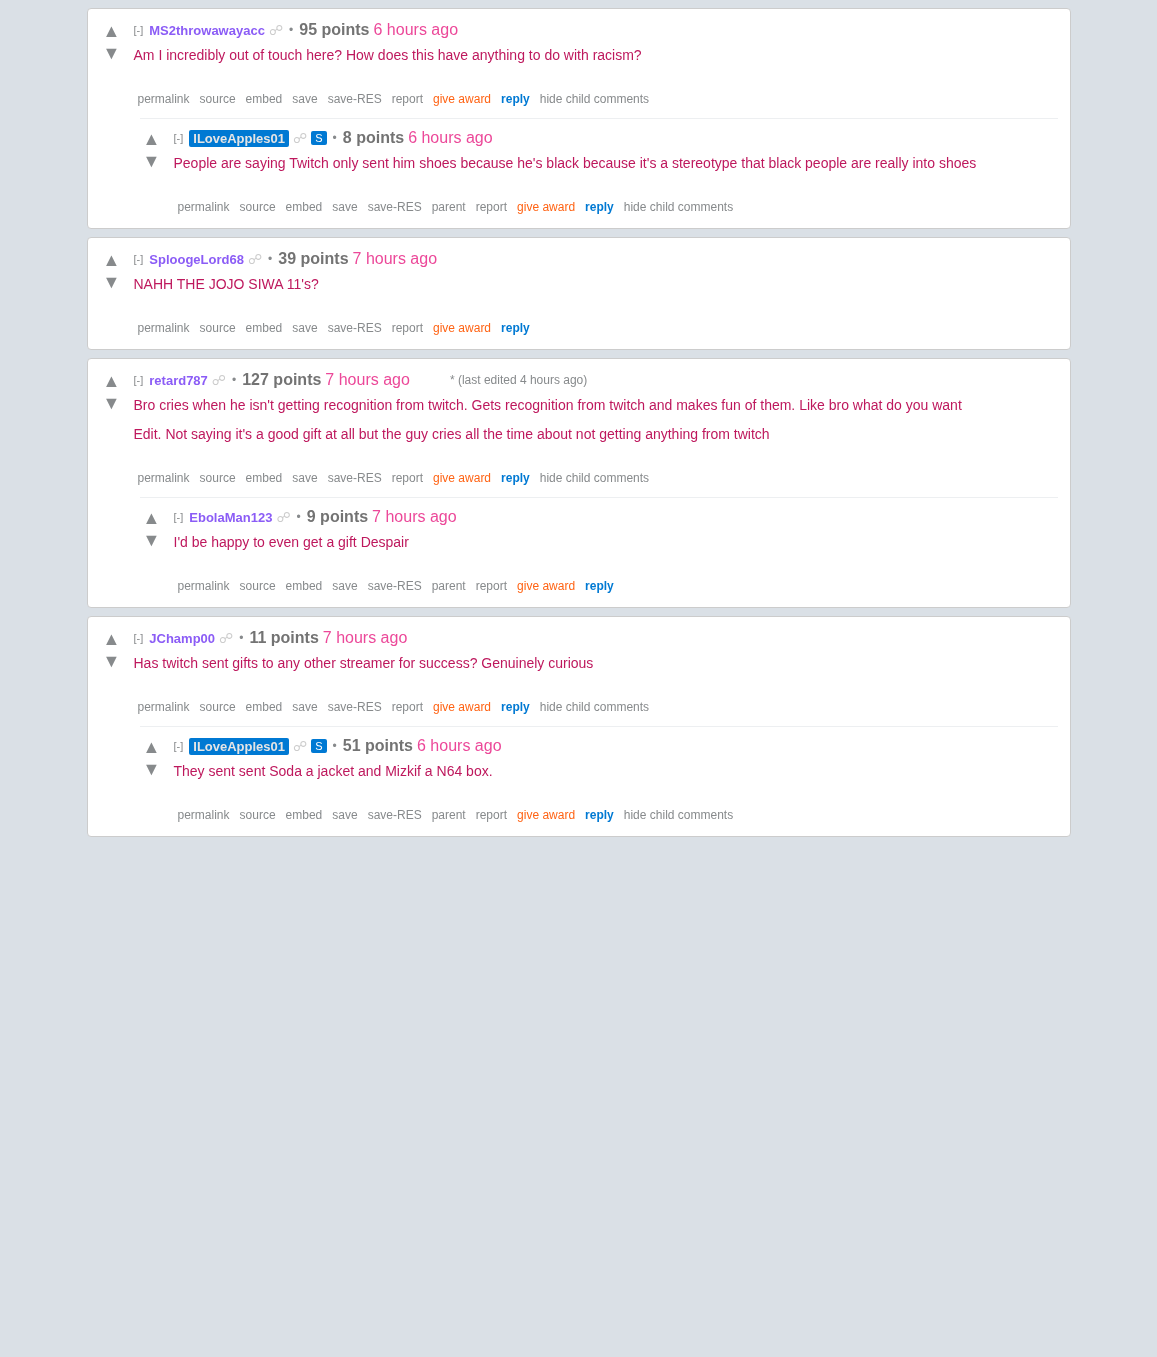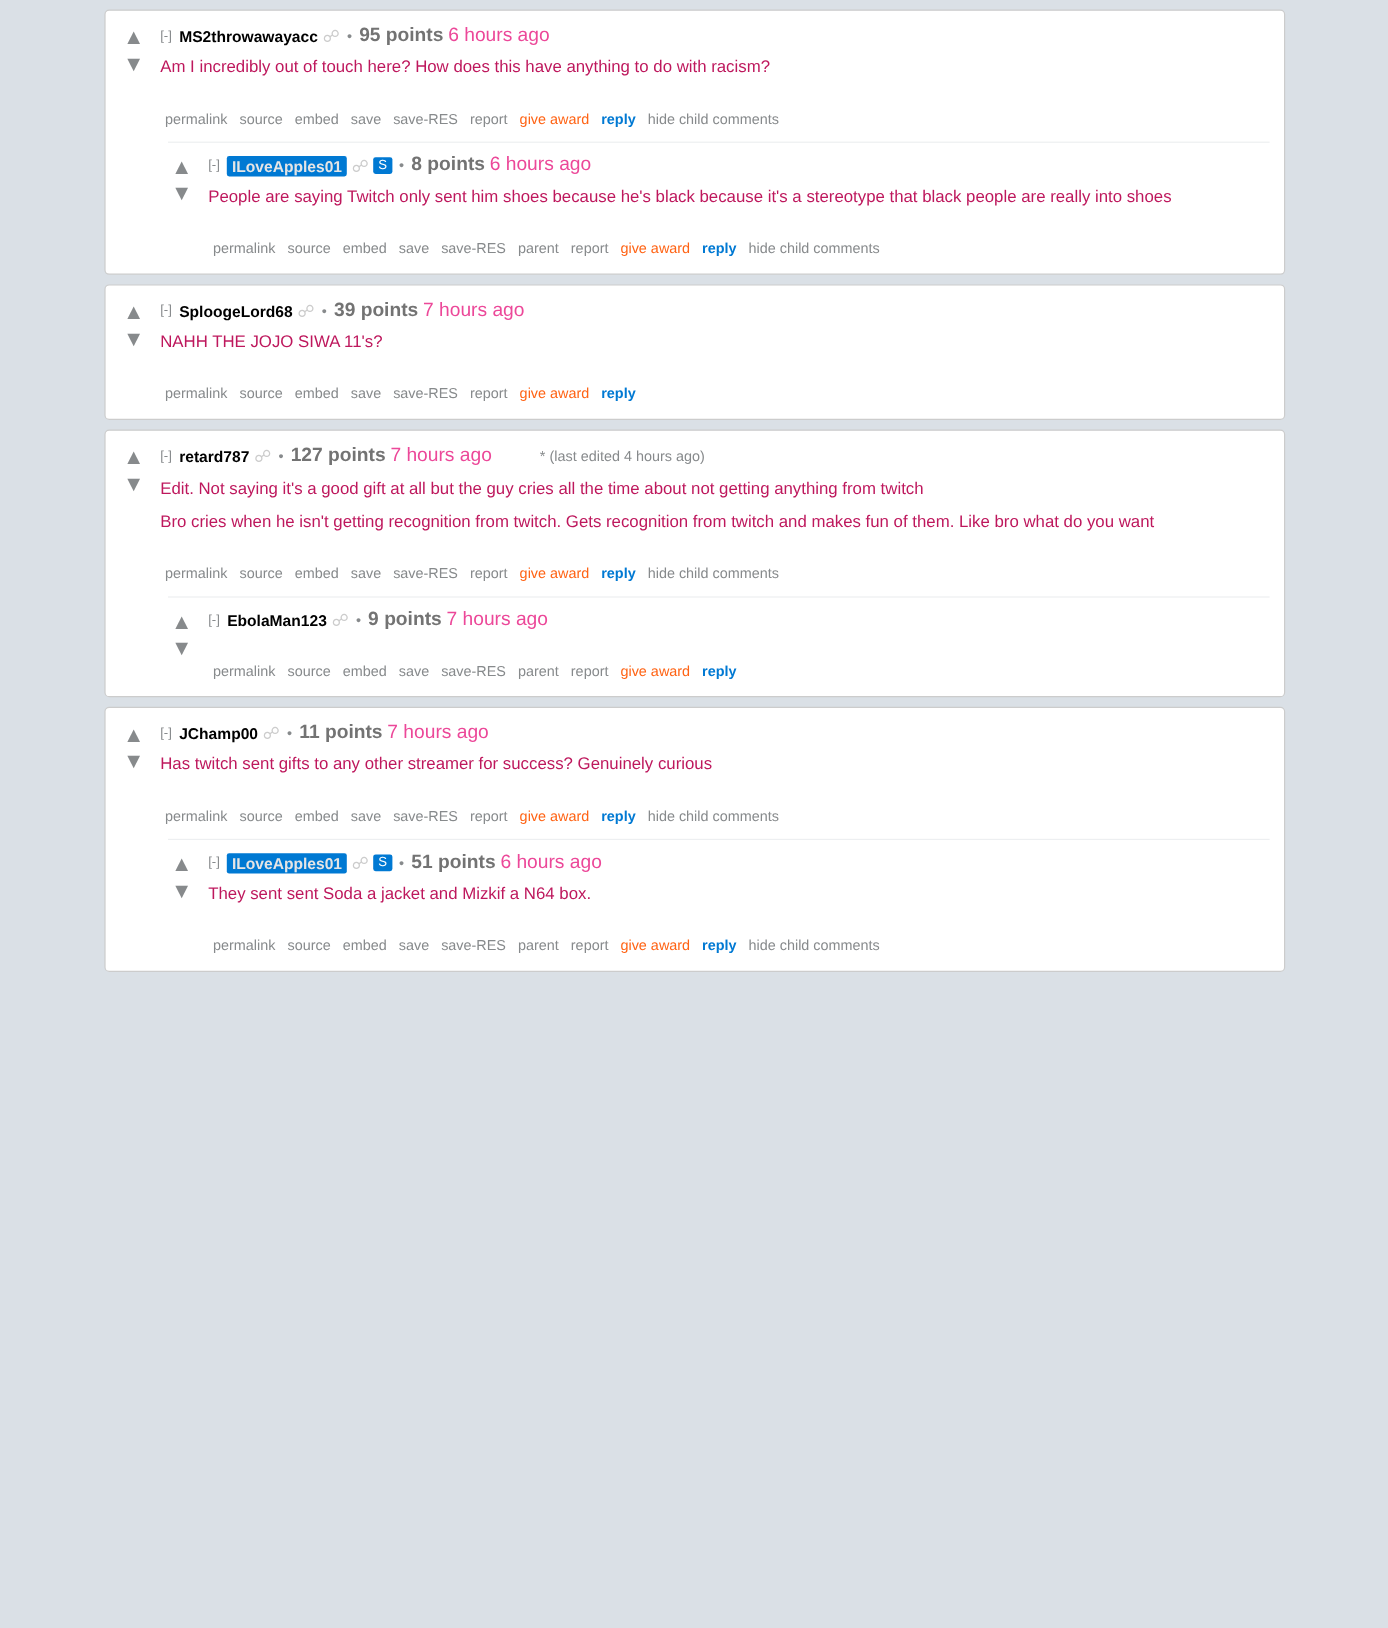--- a/index.html
+++ b/index.html
@@ -53,21 +53,21 @@
       color: #878a8c;
     }
     .collapse-btn {
       color: #878a8c;
       font-size: 11px;
       cursor: pointer;
       margin-right: 2px;
     }
     .username {
       font-weight: bold;
-      color: #000000;
+      color: #8b5cf6;
       font-size: 13px;
       text-decoration: none;
       cursor: pointer;
     }
     .username.highlighted {
       background: #0079d3;
       color: #e5e5e5;
       padding: 1px 4px;
       border-radius: 2px;
       text-decoration: none;
@@ -246,22 +246,22 @@
       <div class="comment-content">
         <div class="comment-header">
           <span class="collapse-btn">[-]</span>
           <a class="username">retard787</a>
           <span class="comment-icon">☍</span>
           <span class="bullet">•</span>
           <span class="points"><span>127</span> points</span>
           <span class="timestamp">7 hours ago</span>
           <span class="edited-note">* (last edited 4 hours ago)</span>
         </div>
+        <div class="comment-text">Bro cries when he isn't getting recognition from twitch. Gets recognition from twitch and makes fun of them. Like bro what do you want</div>
         <div class="comment-text" style="margin-top: 8px;">Edit. Not saying it's a good gift at all but the guy cries all the time about not getting anything from twitch</div>
-        <div class="comment-text">Bro cries when he isn't getting recognition from twitch. Gets recognition from twitch and makes fun of them. Like bro what do you want</div>
         <div class="action-bar">
           <a class="action-link">permalink</a>
           <a class="action-link">source</a>
           <a class="action-link">embed</a>
           <a class="action-link">save</a>
           <a class="action-link">save-RES</a>
           <a class="action-link">report</a>
           <a class="action-link give-award-link">give award</a>
           <a class="action-link reply-link">reply</a>
           <a class="action-link">hide child comments</a>
@@ -277,20 +277,21 @@
         </div>
         <div class="comment-content">
           <div class="comment-header">
             <span class="collapse-btn">[-]</span>
             <a class="username">EbolaMan123</a>
             <span class="comment-icon">☍</span>
             <span class="bullet">•</span>
             <span class="points"><span>9</span> points</span>
             <span class="timestamp">7 hours ago</span>
           </div>
+          <div class="comment-text">I'd be happy to even get a gift Despair</div>
           <div class="action-bar">
             <a class="action-link">permalink</a>
             <a class="action-link">source</a>
             <a class="action-link">embed</a>
             <a class="action-link">save</a>
             <a class="action-link">save-RES</a>
             <a class="action-link">parent</a>
             <a class="action-link">report</a>
             <a class="action-link give-award-link">give award</a>
             <a class="action-link reply-link">reply</a>

